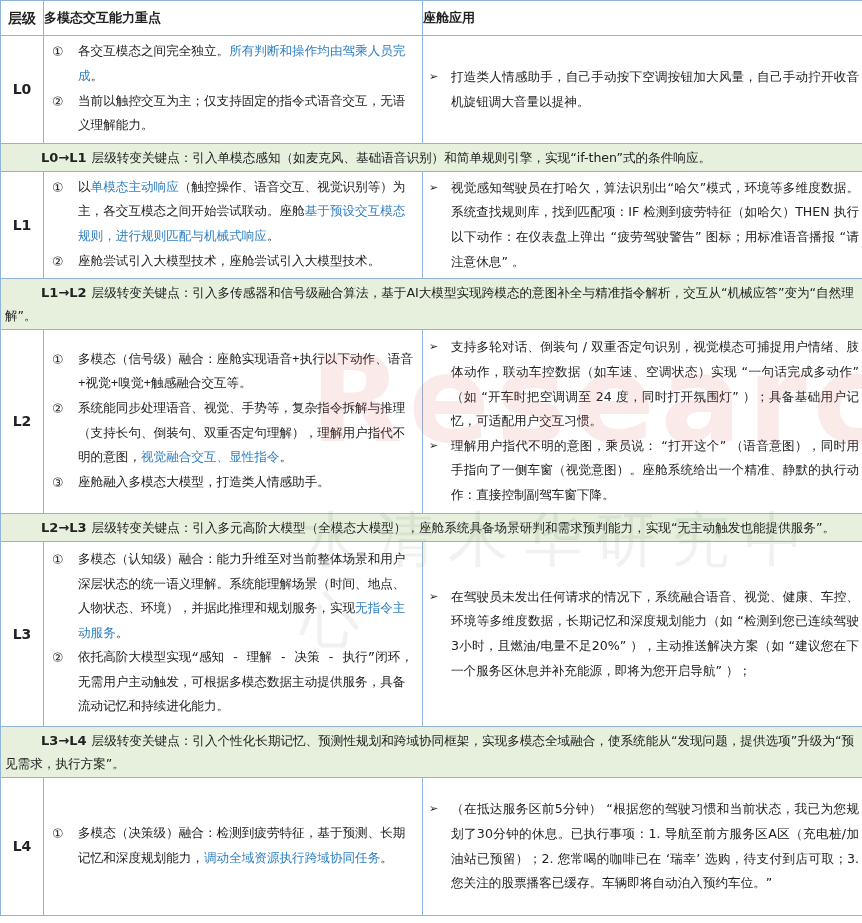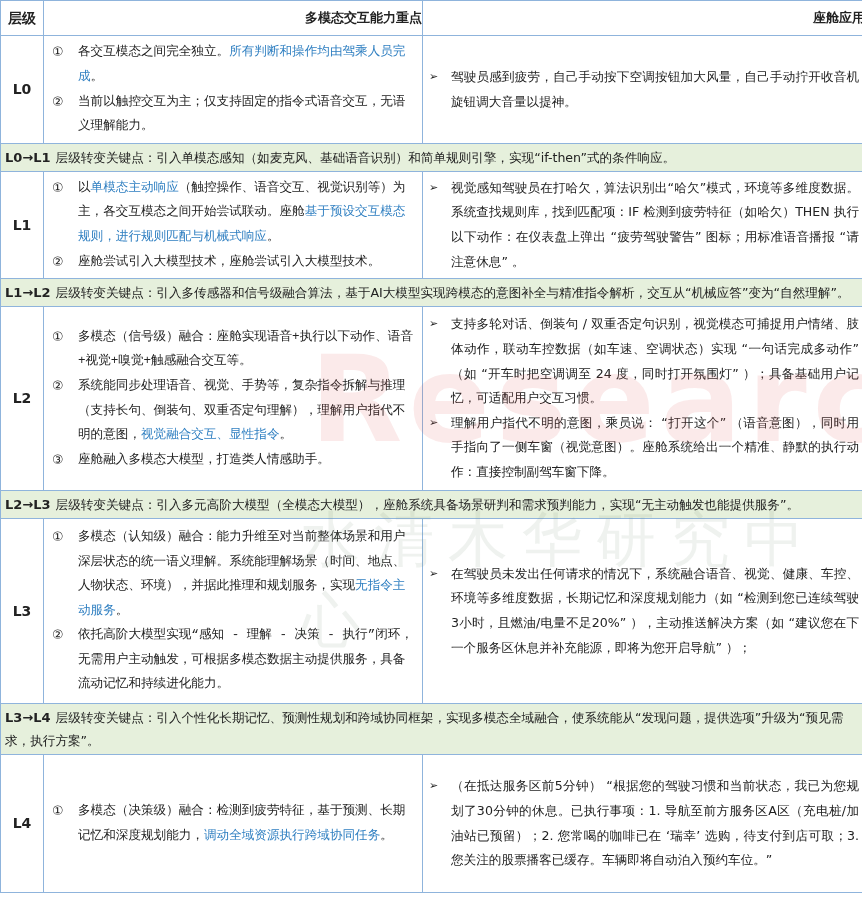--- a/index.html
+++ b/index.html
@@ -1,33 +1,33 @@
 <!DOCTYPE html>
 <html><head>
 <meta charset="utf-8">
 <style>
   html, body { margin:0; padding:0; background:#ffffff; }
   body { width:862px; height:923px; overflow:hidden; font-family:"DejaVu Sans","Liberation Sans",sans-serif; color:#222; }
   table { border-collapse:collapse; width:862px; table-layout:fixed; }
   td, th { border:1.5px solid #8fb4dc; vertical-align:middle; font-size:12.6px; line-height:24.6px; padding:0; }
-  th { height:34px; font-weight:bold; font-size:13px; text-align:right; background:#fff; }
+  th { height:34px; font-weight:bold; font-size:13px; text-align:left; background:#fff; }
   .c-level { width:42px; text-align:center; font-weight:bold; font-size:14px; }
   .c-cap { width:378px; }
   .c-app { width:442px; }
   .cap-list { list-style:none; margin:0; padding:3px 6px 3px 6px; }
   .cap-list li { display:flex; }
   .cap-num { width:26px; flex:none; text-align:left; padding-left:2px; }
   .cap-text { flex:1;font-family:Liberation Mono, monospace; }
   .app-list { list-style:none; margin:0; padding:3px 6px 3px 4px; }
   .app-list li { display:flex; }
   .app-bullet { width:22px; flex:none; text-align:left; font-size:11px; padding-left:2px; }
   .app-text { flex:1; text-align:justify; }
   .hl { color:#2f7fc1; }
   .transition td { background:#e6f0dc; padding:2px 4px; line-height:23px; font-size:12.6px; }
-  .tr-label { font-weight:bold; font-size:13px; margin-right:5px; }
+  .tr-label { font-weight:bold; font-size:13px; margin-right:5px;margin-left:36px; }
   .watermark { position:absolute; pointer-events:none; }
   .wm1 { left:310px; top:330px; font-size:120px; font-weight:bold; color:rgba(220,80,80,0.12); letter-spacing:6px; }
   .wm2 { left:300px; top:500px; font-size:60px; color:rgba(120,150,120,0.12); letter-spacing:14px; }
 </style>
 </head>
 <body>
 
 <div class="watermark wm1">ResearchInChina</div>
 <div class="watermark wm2">水清木华研究中心</div>
 
@@ -51,21 +51,21 @@
             <li>
               <span class="cap-num">②</span>
               <span class="cap-text"><span>当前以触控交互为主；仅支持固定的指令式语音交互，无语义理解能力。</span></span>
             </li>
           </ul>
         </td>
         <td>
           <ul class="app-list">
             <li>
               <span class="app-bullet">➢</span>
-              <span class="app-text">驾驶员感到疲劳，自己手动按下空调按钮加大风量，自己手动拧开收音机旋钮调大音量以提神。</span>
+              <span class="app-text">打造类人情感助手，自己手动按下空调按钮加大风量，自己手动拧开收音机旋钮调大音量以提神。</span>
             </li>
           </ul>
         </td>
       </tr>
       <tr class="transition">
         <td colspan="3"><span class="tr-label">L0→L1</span><span>层级转变关键点：引入单模态感知（如麦克风、基础语音识别）和简单规则引擎，实现“if-then”式的条件响应。</span></td>
       </tr>
       <tr style="height: 107px;">
         <td class="c-level">L1</td>
         <td>

